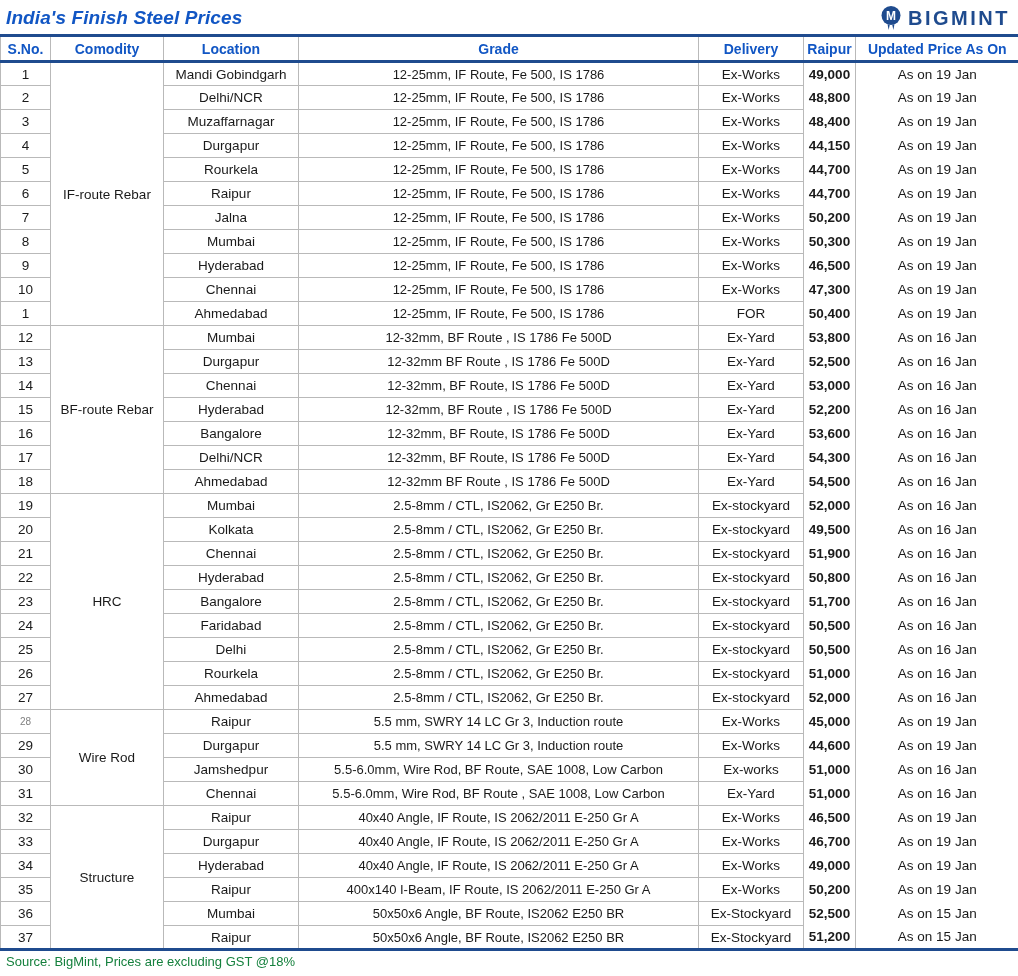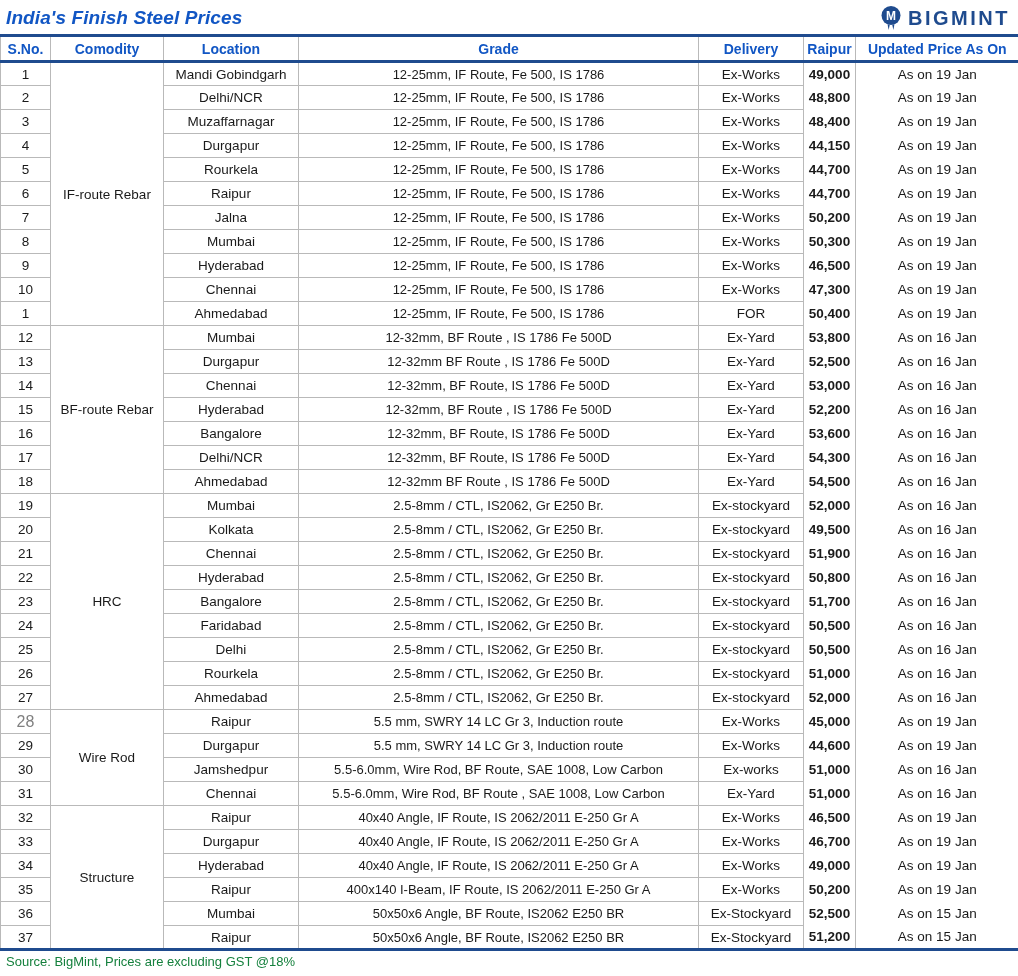--- a/index.html
+++ b/index.html
@@ -48,21 +48,21 @@
     height:24px;font-size:13.5px;text-align:center;vertical-align:middle;
     padding:0 2px;white-space:nowrap;overflow:hidden;
   }
   td.c-sno{border-left:1px solid var(--grid);border-right:1px solid var(--grid);border-bottom:1px solid var(--grid);}
   td.c-com{border-right:1px solid var(--grid);border-bottom:1px solid var(--grid);font-size:13.5px;}
   td.c-loc,td.c-grade,td.c-del{border-right:1px solid var(--grid);border-bottom:1px solid var(--grid);}
   td.c-grade{font-size:13px;}
   td.c-price{border-right:1px solid var(--grid);font-weight:bold;}
   td.c-upd{border:none;}
   tr.last-row td{border-bottom:none;}
-  td.muted{color:#808080;font-size:16px;margin-top:34px;}
+  td.muted{color:#808080;font-size:10px;margin-top:34px;}
 
   
   .source{
     height:30px;line-height:21px;padding-left:6px;font-size:13px;color:#15803d;
     border-bottom:3px solid var(--navy);
   }
 </style>
 </head>
 <body>
 

